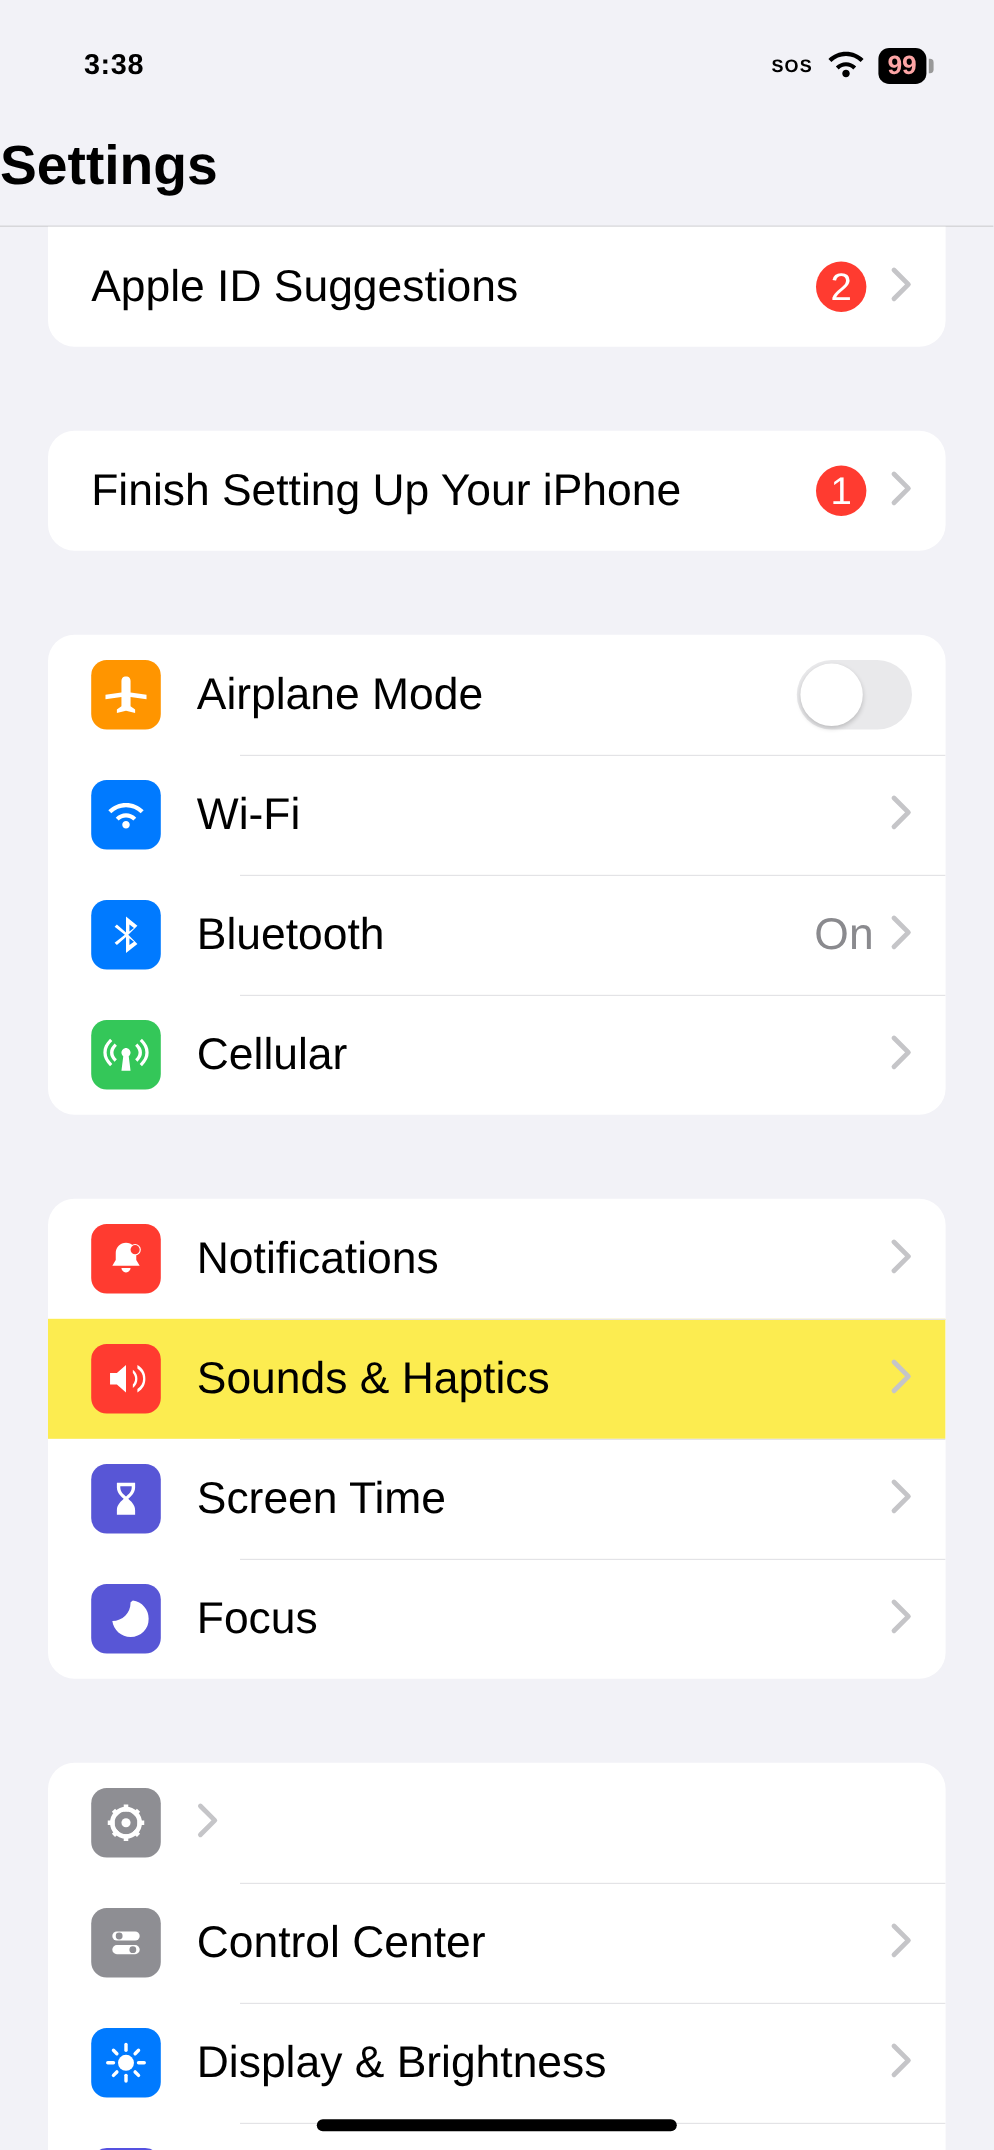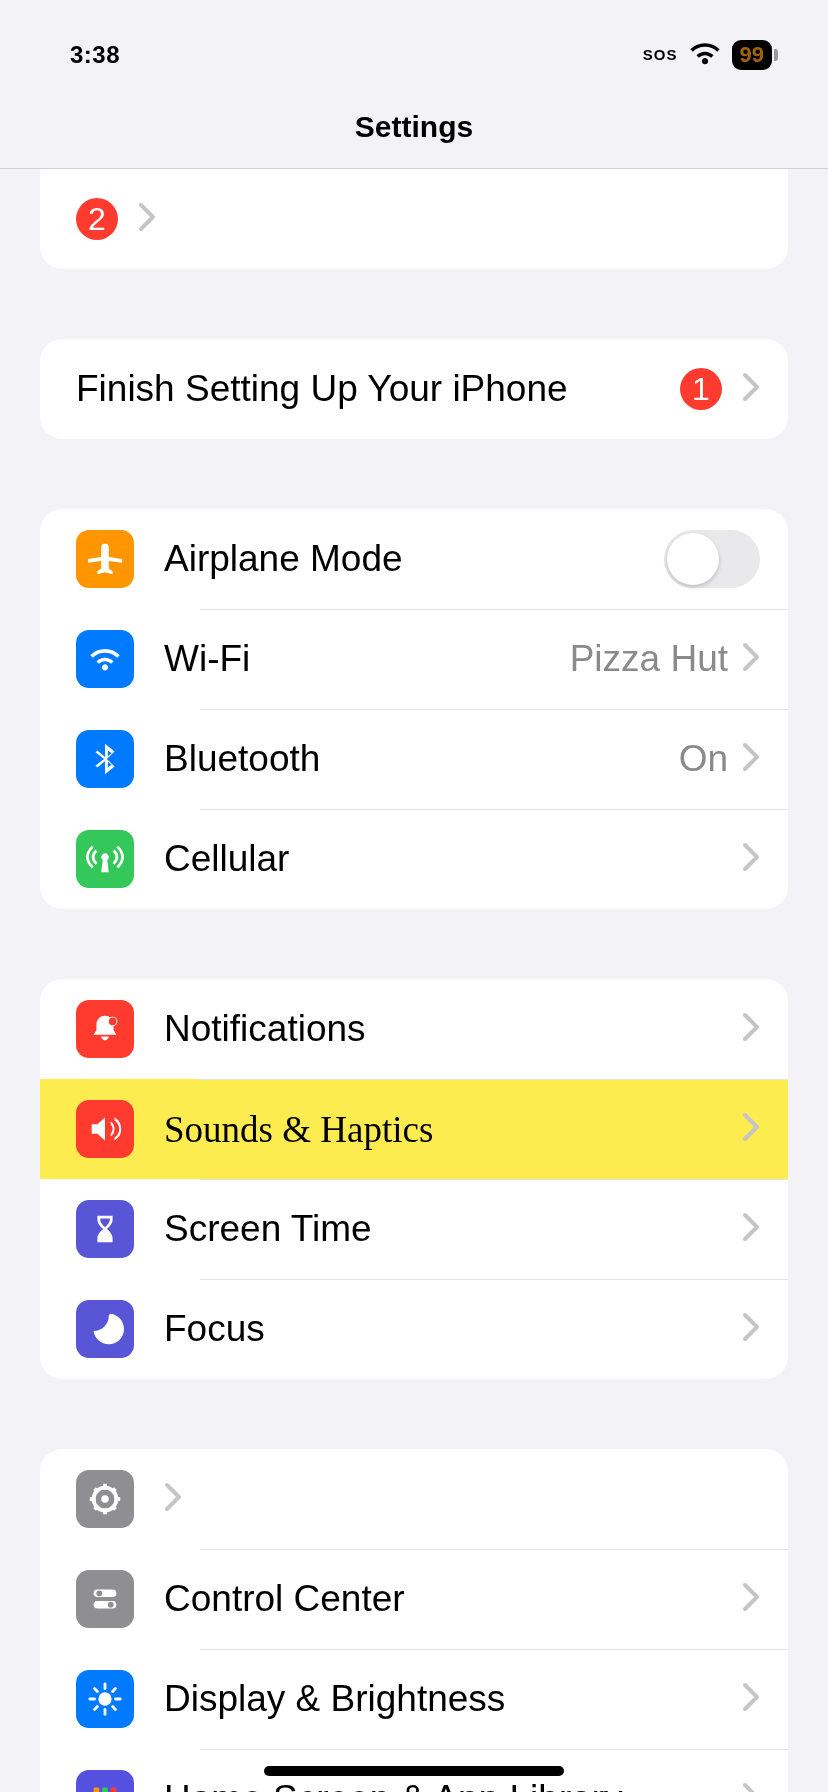--- a/index.html
+++ b/index.html
@@ -31,39 +31,38 @@
     gap: 10px;
   }
   .sos { font-size: 15px; font-weight: 700; letter-spacing: 1px; }
   .wifi-status svg { width: 34px; height: 26px; }
   .battery {
     display: flex;
     align-items: center;
   }
   .battery-body {
     background: #000;
-    color: #a16207;
+    color: #fca5a5;
     font-size: 22px;
     font-weight: 700;
     border-radius: 9px;
     padding: 2px 8px;
     line-height: 1.2;
   }
   .battery-tip {
     width: 4px;
     height: 12px;
     background: #999;
     border-radius: 0 3px 3px 0;
     margin-left: 2px;
   }
 
   
   .nav-title {
-    text-align: center;
-    font-size: 30px;
+    font-size: 46px;
     font-weight: 600;
     padding-bottom: 24px;
   }
   .header-area {
     border-bottom: 1px solid #d0d0d3;
     background: #f2f2f7;
   }
 
   
   .content { padding: 0 40px; }
@@ -152,21 +151,20 @@
     background: #fff;
     border-radius: 50%;
     position: absolute;
     top: 3px;
     left: 3px;
     box-shadow: 0 2px 4px rgba(0,0,0,0.2);
   }
 
   .highlight {
     background: #fcec50;
-    font-family: Liberation Serif, serif;
   }
 
   .home-indicator {
     position: absolute;
     bottom: 16px;
     left: 50%;
     transform: translateX(-50%);
     width: 300px;
     height: 10px;
     background: #000;
@@ -201,20 +199,21 @@
       </span>
     </div>
   </div>
   <div class="nav-title">Settings</div>
 </div>
 
 <div class="content">
 
   <div class="group first" style="margin-top:0; border-top-left-radius:0; border-top-right-radius:0;">
     <div class="row">
+      <span class="label">Apple ID Suggestions</span>
       <span class="badge">2</span>
       <span class="chevron"><svg viewBox="0 0 18 30">
             <polyline points="3,3 15,15 3,27"></polyline>
           </svg></span>
     </div>
   </div>
 
   <div class="group">
     <div class="row">
       <span class="label">Finish Setting Up Your iPhone</span>
@@ -237,21 +236,20 @@
           <span class="knob"></span>
         </span>
     </div>
     <div class="row with-icon">
       <span class="icon-box c-blue">
         <svg viewBox="0 0 40 40">
             <path d="M20 32c1.8 0 3.3-1.5 3.3-3.3S21.8 25.4 20 25.4s-3.3 1.5-3.3 3.3S18.2 32 20 32zM11 22.5c2.4-2.4 5.6-3.8 9-3.8s6.6 1.4 9 3.8l-2.6 2.6c-1.7-1.7-4-2.7-6.4-2.7s-4.7 1-6.4 2.7L11 22.5zM4.5 16C8.6 11.9 14.1 9.6 20 9.6S31.4 11.9 35.5 16l-2.6 2.6C29.5 15.2 25 13.3 20 13.3S10.5 15.2 7.1 18.6L4.5 16z"></path>
           </svg>
       </span>
       <span class="label">Wi-Fi</span>
-      <span class="detail">Pizza Hut</span>
       <span class="chevron"><svg viewBox="0 0 18 30">
             <polyline points="3,3 15,15 3,27"></polyline>
           </svg></span>
     </div>
     <div class="row with-icon">
       <span class="icon-box c-blue">
         <svg viewBox="0 0 40 40">
             <path d="M20 4l10 8-8 8 8 8-10 8V22l-8 7-2-2 9-7-9-7 2-2 8 7V4zm3 7v6l4-3-4-3zm0 12v6l4-3-4-3z"></path>
           </svg>
       </span>

